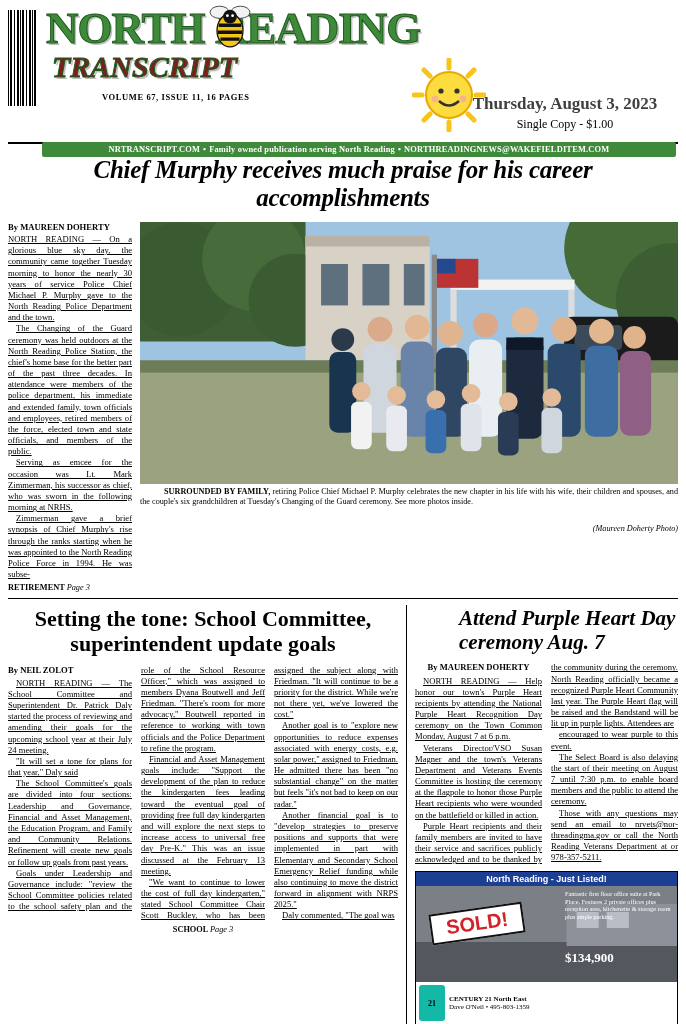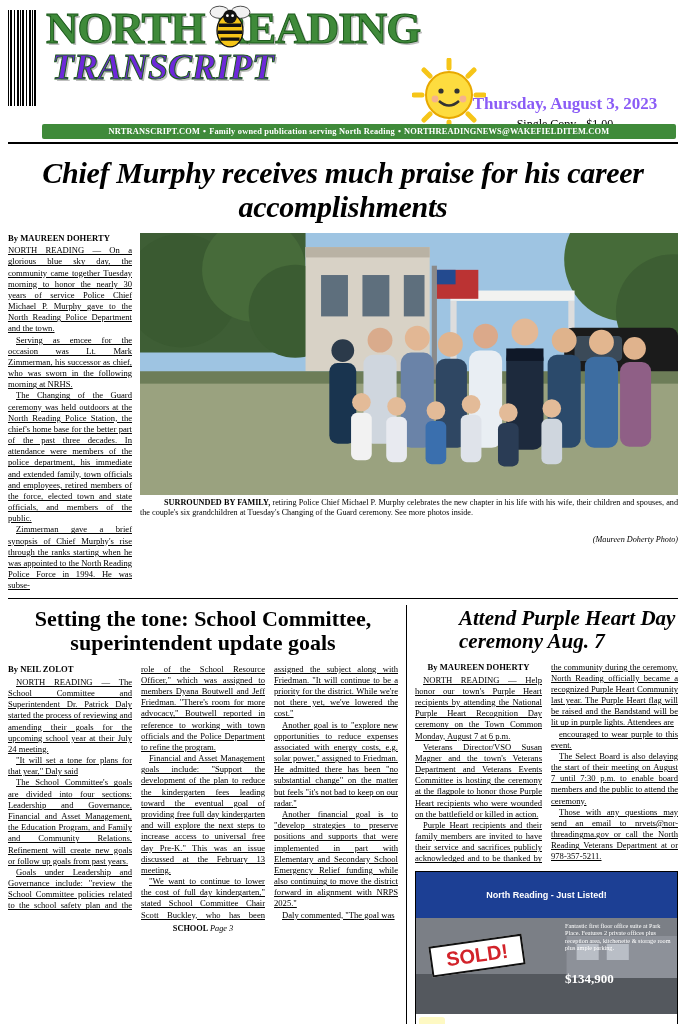--- a/index.html
+++ b/index.html
@@ -26,52 +26,52 @@
   .np-line1 {
     font-family: "Liberation Serif", serif;
     font-weight: bold; font-size: 45px; line-height:44px;
     color:#3f8a3a; letter-spacing:-1px;
     -webkit-text-stroke: 1px #1c5a1c;
     text-shadow: 2px 2px 0 rgba(0,0,0,.25);
     margin-left: 4px;
   }
   .np-line2 {
     font-family: "Liberation Serif", serif;
-    font-weight: bold; font-style:italic; font-size: 36px; line-height:42px;
-    color:#6d28d9; letter-spacing:0px;
+    font-weight: bold; font-style:italic; font-size: 30px; line-height:42px;
+    color:#7f1d1d; letter-spacing:0px;
     -webkit-text-stroke: 1px #1c5a1c;
     text-shadow: 2px 2px 0 rgba(0,0,0,.25);
     margin-top:-4px; margin-left: 10px;
   }
   .np-volume {
     font-size: 8.5px; font-weight:bold; letter-spacing:.6px;
     margin-top: 4px; margin-left: 60px; color:#000;
   }
   .bee {
     position:absolute; left:196px; top:-2px; width:52px; height:46px;
   }
   .sun { position:absolute; left:404px; top:52px; width:74px; height:74px; }
   .date-block {
     position:absolute; right:2px; top:88px; width:222px; text-align:center;
   }
-  .date-main { color:#8b5cf6; font-weight:bold; font-size:17px; }
+  .date-main { color:#404040; font-weight:bold; font-size:17px; }
   .date-sub { font-size:12px; margin-top:3px; }
   .strap {
-    position:absolute; left:34px; top:118px; right:2px; height:15px;
+    position:absolute; left:34px; top:136px; right:2px; height:15px;
     background:#3f8a3a; color:#fff; font-size:8.4px; font-weight:bold;
     display:flex; align-items:center; justify-content:center; letter-spacing:.2px;
     border-radius:2px;
   }
   .strap .sep { padding:0 3px; }
 
   
   .rule-thick { border-top:2px solid #000; margin-top:4px; }
   .main-head {
     text-align:center; font-weight:bold; font-style:italic;
-    font-size: 30px; line-height:1.12; margin: 12px 6px 10px;
+    font-size: 25px; line-height:1.12; margin: 12px 6px 10px;
     letter-spacing:-0.3px;
   }
 
   
   .top-area { display:flex; gap:8px; }
   .col-left { width:124px; }
   .byline { font-size:8.6px; font-weight:bold; margin-bottom:2px; }
   .body-text {
     font-size:8.6px; line-height:1.30; text-align:justify;
     -webkit-hyphens:auto; hyphens:auto;
@@ -100,43 +100,44 @@
     font-weight:bold; font-size:22px; line-height:1.12; text-align:center;
     margin: 2px 0 8px;
   }
   .sec-head.sm { font-size:21px; text-align:left; font-style:italic;margin-left:44px; }
 
   .threecol { column-count:3; column-gap:9px; column-rule:none; }
   .twocol { column-count:2; column-gap:9px; }
 
   
   .realty { border:1px solid #000; margin-top:6px; }
-  .realty-top { background:#1c3f94; color:#fff; font-size:9px; font-weight:bold; text-align:center; padding:18px; font-family:"Liberation Sans",sans-serif;}
+  .realty-top { background:#1c3f94; color:#fff; font-size:9px; font-weight:bold; text-align:center; padding:2px; font-family:"Liberation Sans",sans-serif;}
   .realty-body { position:relative; height:96px; background:#6f737a; overflow:hidden; }
   .sold-ribbon {
     position:absolute; left:14px; top:22px; background:#fff; border:2px solid #111;
     color:#d2232a; font-weight:bold; font-size:20px; padding:2px 14px; transform:rotate(-8deg);
     font-family:"Liberation Sans",sans-serif;
   }
   .realty-txt { position:absolute; right:4px; top:4px; width:108px; font-size:6.2px; line-height:1.2; color:#fff; }
-  .realty-price { position:absolute; right:4px; top:53px; width:108px; font-size:13px; font-weight:bold; color:#fff; }
+  .realty-price { position:absolute; right:4px; top:64px; width:108px; font-size:13px; font-weight:bold; color:#fff; }
   .realty-foot { display:flex; align-items:center; gap:4px; padding:3px; font-size:7px; line-height:1.2; }
-  .c21 { width:26px; height:36px; background:#fef9c3; display:flex; align-items:center; justify-content:center; font-weight:bold; font-size:8px; border-radius:3px; }
+  .c21 { width:26px; height:36px; background:#14b8a6; display:flex; align-items:center; justify-content:center; font-weight:bold; font-size:8px; border-radius:3px; }
 </style>
 </head>
 <body>
 
 <div class="page">
 
   <div class="masthead">
     <div class="barcode"></div>
 
     <div class="nameplate">
       <div class="np-line1">NORTH READING</div>
       <div class="np-line2">TRANSCRIPT</div>
+      <div class="np-volume">VOLUME 67, ISSUE 11, 16 PAGES</div>
     </div>
 
     <svg class="bee" viewBox="0 0 60 52">
       <ellipse cx="18" cy="9" rx="11" ry="7" fill="#f2f2f2" stroke="#333" stroke-width="1"></ellipse>
       <ellipse cx="42" cy="9" rx="11" ry="7" fill="#f2f2f2" stroke="#333" stroke-width="1"></ellipse>
       <ellipse cx="30" cy="30" rx="15" ry="19" fill="#f5c518" stroke="#111" stroke-width="1.5"></ellipse>
       <path d="M17 24h26M16 32h28M19 40h22" stroke="#111" stroke-width="4"></path>
       <circle cx="30" cy="14" r="8" fill="#111"></circle>
       <circle cx="27" cy="13" r="1.6" fill="#fff"></circle>
       <circle cx="33" cy="13" r="1.6" fill="#fff"></circle>
@@ -170,22 +171,22 @@
 
   <div class="rule-thick"></div>
 
   <div class="main-head">Chief Murphy receives much praise for his career accomplishments</div>
 
   <div class="top-area">
     <div class="col-left">
       <div class="byline">By MAUREEN DOHERTY</div>
       <div class="body-text">
         <p>NORTH READING — On a glorious blue sky day, the community came together Tuesday morning to honor the nearly 30 years of service Police Chief Michael P. Murphy gave to the North Reading Police Department and the town.</p>
+        <p>The Changing of the Guard ceremony was held outdoors at the North Reading Police Station, the chief's home base for the better part of the past three decades. In attendance were members of the police department, his immediate and extended family, town officials and employees, retired members of the force, elected town and state officials, and members of the public.</p>
         <p>Serving as emcee for the occasion was Lt. Mark Zimmerman, his successor as chief, who was sworn in the following morning at NRHS.</p>
-        <p>The Changing of the Guard ceremony was held outdoors at the North Reading Police Station, the chief's home base for the better part of the past three decades. In attendance were members of the police department, his immediate and extended family, town officials and employees, retired members of the force, elected town and state officials, and members of the public.</p>
         <p>Zimmerman gave a brief synopsis of Chief Murphy's rise through the ranks starting when he was appointed to the North Reading Police Force in 1994. He was subse-</p>
       </div>
     </div>
 
     <div class="photo-wrap">
       <div class="photo">
         <svg viewBox="0 0 520 262" width="100%" height="100%" preserveAspectRatio="xMidYMid slice">
 
           <rect width="520" height="262" fill="#9ec4e2"></rect>
 
@@ -286,20 +287,24 @@
         </svg>
       </div>
       <div class="cap">
         <b>SURROUNDED BY FAMILY,</b>
         <span>retiring Police Chief Michael P. Murphy celebrates the new chapter in his life with his wife, their children and spouses, and the couple's six grandchildren at Tuesday's Changing of the Guard ceremony. See more photos inside.</span>
       </div>
       <div class="credit">(Maureen Doherty Photo)</div>
     </div>
   </div>
 
+  <div class="jump">
+    <span>RETIREMENT</span>
+    <span class="pg">Page 3</span>
+  </div>
 
   <div class="rule-sep"></div>
 
   <div class="lower">
 
     <div class="lower-left">
       <div class="sec-head">Setting the tone: School Committee, superintendent update goals</div>
       <div class="threecol body-text">
         <div class="byline" style="text-align:left">By NEIL ZOLOT</div>
         <p>NORTH READING — The School Committee and Superintendent Dr. Patrick Daly started the process of reviewing and amending their goals for the upcoming school year at their July 24 meeting.</p>

